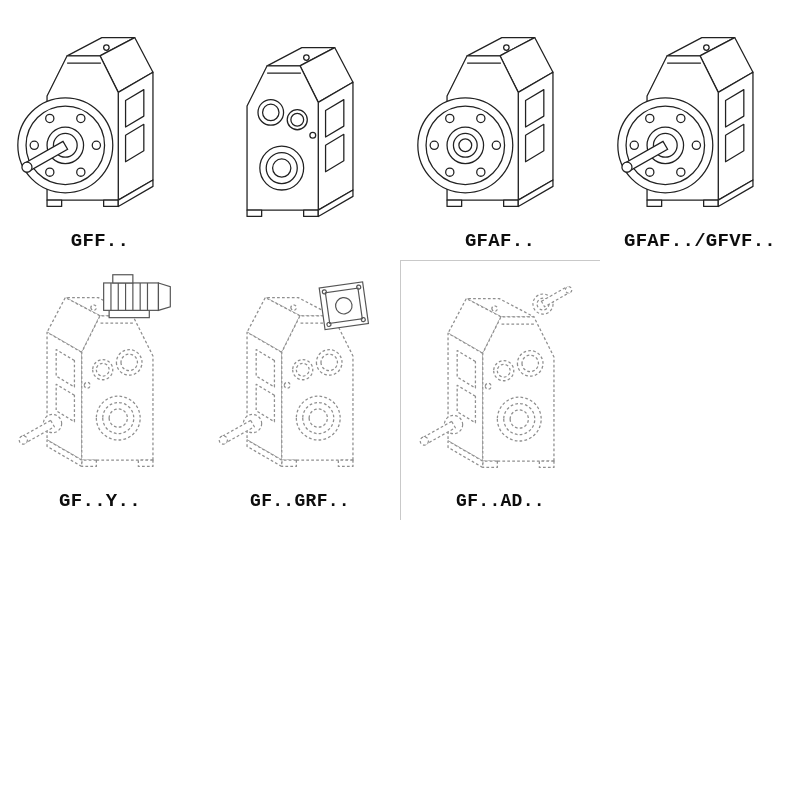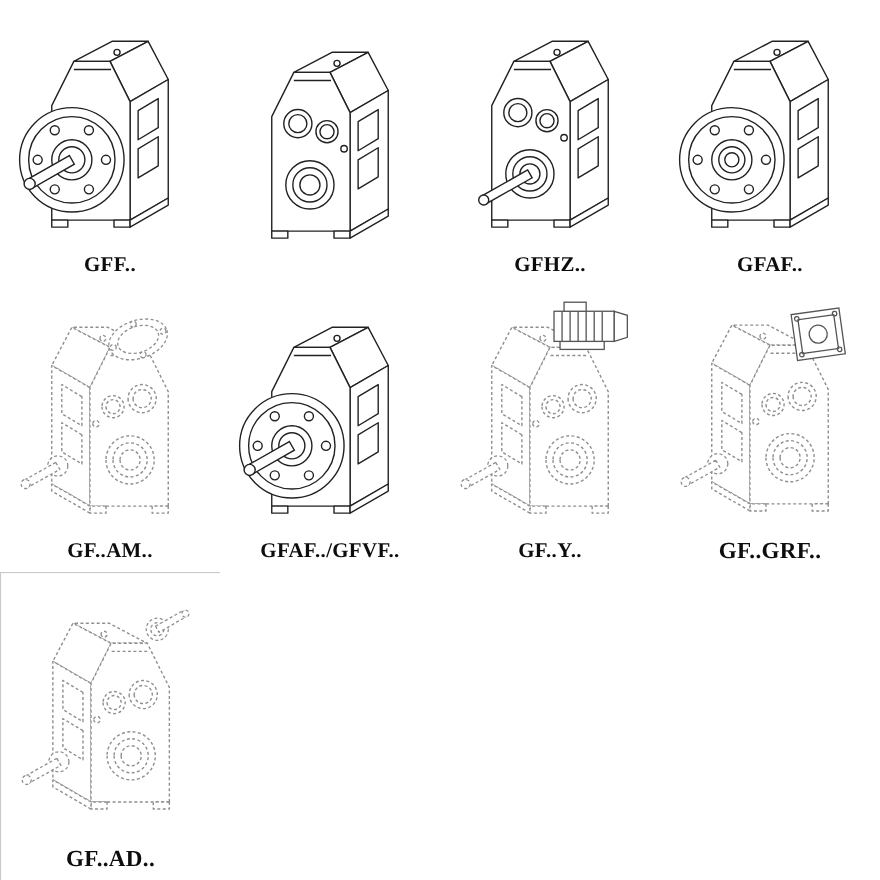--- a/index.html
+++ b/index.html
@@ -8,20 +8,21 @@
     width: 800px; height: 800px;
     background: #ffffff;
     overflow: hidden;
     font-family: "Liberation Serif", "DejaVu Serif", serif;
   }
   .grid {
     display: grid;
     width: 800px; height: 800px;
     grid-template-columns: repeat(4, 200px);
     grid-template-rows: 260px 260px 280px;
+    font-family: Liberation Mono, monospace;
   }
   .cell {
     display: flex; flex-direction: column;
     align-items: center; justify-content: flex-end;
     padding: 2px 2px 8px 2px;
     margin: 0;
   }
   .cell.boxed {
     border-top: 1px solid #c9c9c9;
     border-left: 1px solid #c9c9c9;
@@ -35,21 +36,21 @@
   svg.gear.dashed use.d { stroke-dasharray: 3 2.4; }
   .label {
     font-weight: bold;
     font-size: 19px;
     line-height: 1.1;
     color: #0d0d0d;
     letter-spacing: 0.3px;
     text-align: center;
     white-space: nowrap;
   }
-  .label.lg { font-size: 21px; }
+  .label.lg { font-size: 18px; }
   .defs { position: absolute; width: 0; height: 0; overflow: hidden; }
 </style>
 </head>
 <body>
 
 <svg class="defs" aria-hidden="true">
   <defs>
     <symbol id="sym-body" viewBox="0 0 200 230">
       <g fill="#fff" stroke="currentColor" stroke-width="1.4" stroke-linejoin="round">
         <polygon points="64,48 100,48 138,28 102,28"></polygon>
@@ -146,66 +147,36 @@
 
   <figure class="cell">
     <div class="drawing">
       <svg class="gear" viewBox="0 0 200 230">
         <use href="#sym-body"></use>
           <use href="#sym-bores"></use>
       </svg>
     </div>
   </figure>
 
-  <figure class="cell">
-    <div class="drawing">
-      <svg class="gear" viewBox="0 0 200 230">
-        <use href="#sym-body"></use>
-          <use href="#sym-bores"></use>
-          <use href="#sym-bshaft"></use>
-      </svg>
-    </div>
-    <figcaption class="label">GFHZ..</figcaption>
-  </figure>
 
   <figure class="cell">
     <div class="drawing">
       <svg class="gear" viewBox="0 0 200 230">
         <use href="#sym-body"></use>
           <use href="#sym-flange"></use>
         <g fill="#fff" stroke="currentColor" stroke-width="1.4">
           <circle cx="62" cy="146" r="7"></circle>
         </g>
       </svg>
     </div>
     <figcaption class="label">GFAF..</figcaption>
   </figure>
 
 
 
-  <figure class="cell">
-    <div class="drawing">
-      <svg class="gear dashed" viewBox="0 0 200 230">
-        <use class="d" href="#sym-body" transform="translate(200 0) scale(-1 1)"></use>
-        <use class="d" href="#sym-bores" transform="translate(200 0) scale(-1 1)"></use>
-        <g stroke="#8f8f8f" fill="#fff" stroke-width="1.3" stroke-dasharray="3 2.4" transform="rotate(-18 128 40)">
-          <ellipse cx="128" cy="40" rx="30" ry="19"></ellipse>
-          <ellipse cx="128" cy="40" rx="21" ry="13"></ellipse>
-          <circle cx="128" cy="24" r="3" fill="none"></circle>
-          <circle cx="128" cy="56" r="3" fill="none"></circle>
-          <circle cx="102" cy="40" r="3" fill="none"></circle>
-          <circle cx="154" cy="40" r="3" fill="none"></circle>
-        </g>
-        <g stroke-dasharray="3 2.4">
-          <use href="#sym-dshaft"></use>
-        </g>
-      </svg>
-    </div>
-    <figcaption class="label">GF..AM..</figcaption>
-  </figure>
 
   <figure class="cell">
     <div class="drawing">
       <svg class="gear" viewBox="0 0 200 230">
         <use href="#sym-body"></use>
           <use href="#sym-flange"></use>
           <use href="#sym-shaft"></use>
       </svg>
     </div>
     <figcaption class="label">GFAF../GFVF..</figcaption>

